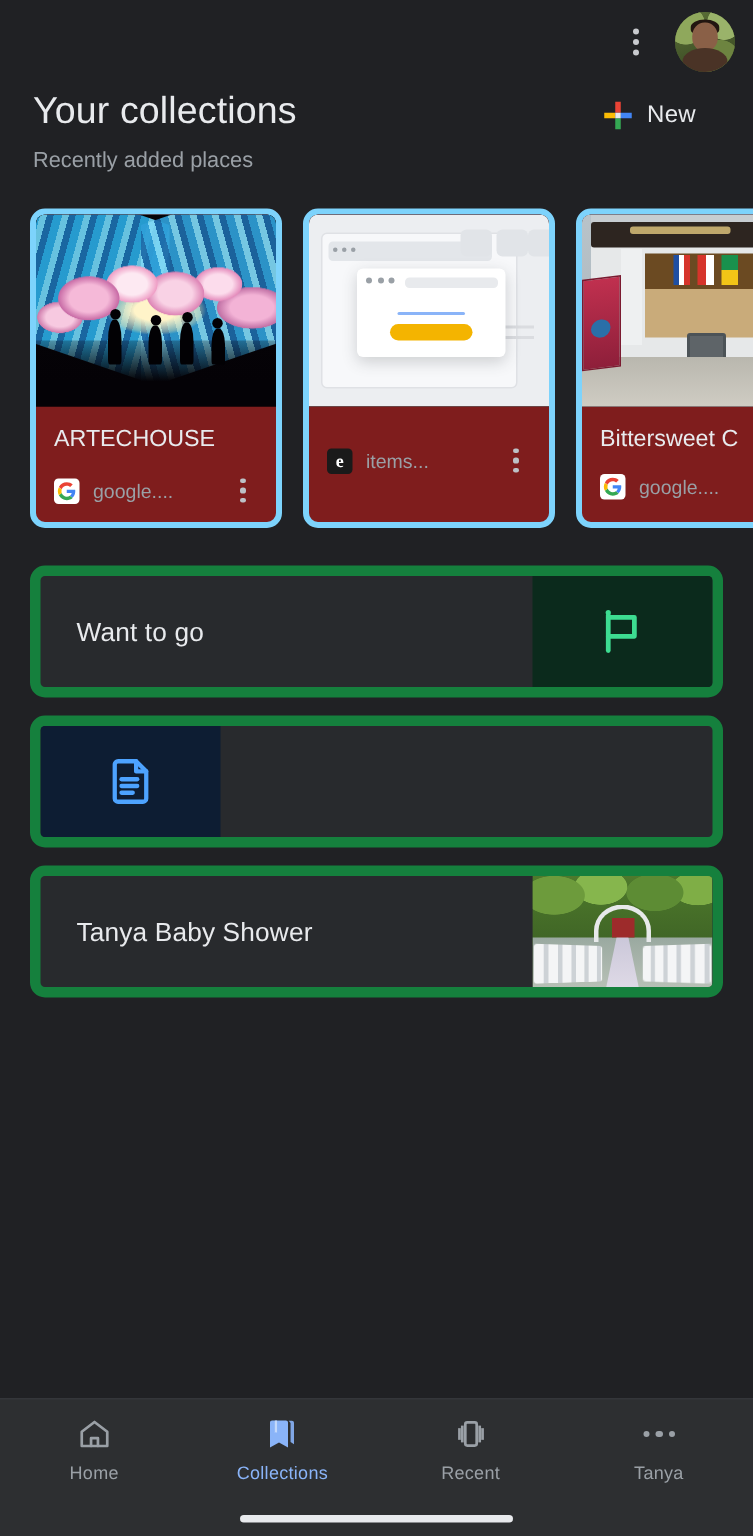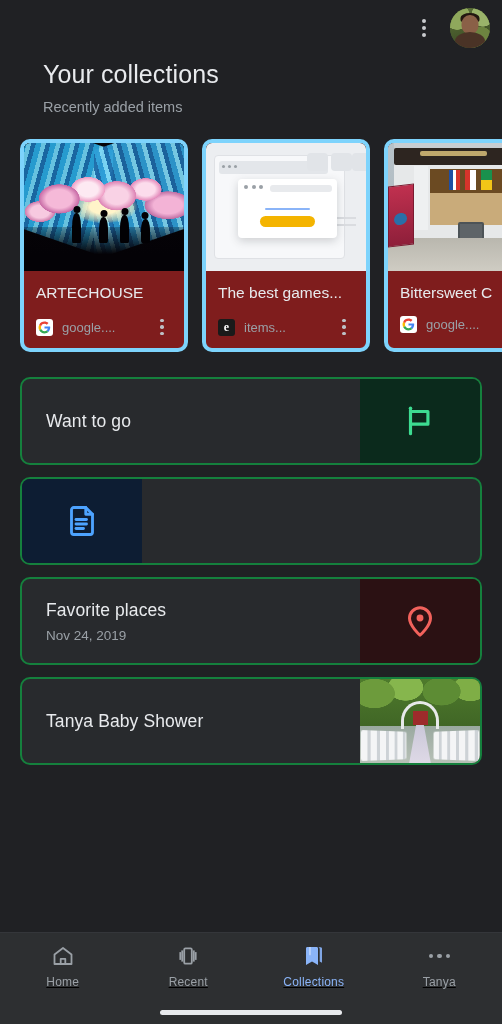--- a/index.html
+++ b/index.html
@@ -81,21 +81,20 @@
     background: #4a3326;
   }
 
   
   .header {
     display: flex;
     align-items: flex-start;
     justify-content: space-between;
     padding: 2px 32px 0 22px;
     flex: none;
-    margin-left: 21px;
   }
   .title-block { display: flex; flex-direction: column; }
   .page-title {
     font-size: 25px;
     font-weight: 400;
     color: #e8eaed;
     letter-spacing: 0.1px;
     line-height: 32px;
   }
   .page-subtitle {
@@ -338,21 +337,21 @@
     flex-direction: column;
     gap: 12px;
     flex: none;
   }
   .list-item {
     display: flex;
     align-items: stretch;
     justify-content: space-between;
     height: 88px;
     background: #282a2d;
-    border: 2px solid #15803d;
+    border: 7px solid #15803d;
     border-radius: 10px;
     overflow: hidden;
     cursor: pointer;
   }
   .li-text {
     display: flex;
     flex-direction: column;
     justify-content: center;
     padding-left: 24px;
     flex: 1;
@@ -438,21 +437,20 @@
     padding-top: 11px;
     flex: none;
   }
   .nav-item {
     flex: 1;
     display: flex;
     flex-direction: column;
     align-items: center;
     gap: 7px;
     cursor: pointer;
-    text-decoration: underline;
   }
   .nav-icon { height: 24px; display: flex; align-items: center; justify-content: center; }
   .nav-label { font-size: 12px; color: #9aa0a6; letter-spacing: .2px; }
   .nav-item.active .nav-label { color: #8ab4f8; }
   .dots-h { display: flex; gap: 4px; align-items: center; }
   .dots-h i { width: 4.5px; height: 4.5px; border-radius: 50%; background: #9aa0a6; }
 
   .home-indicator {
     position: absolute;
     left: 50%; bottom: 9px;
@@ -479,21 +477,31 @@
       <span class="av-bg"></span>
       <span class="av-hair"></span>
       <span class="av-head"></span>
       <span class="av-body"></span>
     </div>
   </div>
 
   <div class="header">
     <div class="title-block">
       <div class="page-title">Your collections</div>
-      <div class="page-subtitle">Recently added items</div>
+      <div class="page-subtitle">Recently added places</div>
+    </div>
+    <div class="new-btn">
+      <svg class="gplus" viewBox="0 0 24 24">
+        <rect x="10" y="2" width="4" height="8" fill="#ea4335"></rect>
+        <rect x="10" y="14" width="4" height="8" fill="#34a853"></rect>
+        <rect x="2" y="10" width="8" height="4" fill="#fbbc05"></rect>
+        <rect x="14" y="10" width="8" height="4" fill="#4285f4"></rect>
+        <rect x="10" y="10" width="4" height="4" fill="#e8eaed"></rect>
+      </svg>
+      <span class="label">New</span>
     </div>
   </div>
 
   <div class="cards-row">
 
     <div class="card">
       <div class="card-thumb">
         <div class="art-immersive">
           <span class="beam-l"></span>
           <span class="beam-r"></span>
@@ -546,21 +554,20 @@
               <i></i>
               <i></i>
               <i></i>
             </span>
           <span class="front-bar"></span>
           <span class="blue-line"></span>
           <span class="yellow-btn"></span>
         </div>
       </div>
       <div class="card-body">
-        <div class="card-title">The best games...</div>
         <div class="card-meta">
           <span class="favicon engadget">
             <span class="e">e</span>
           </span>
           <span class="card-source">items...</span>
           <span class="card-kebab">
               <i></i>
               <i></i>
               <i></i>
             </span>
@@ -627,32 +634,20 @@
         <svg width="36" height="36" viewBox="0 0 24 24" fill="none" stroke="#4da3ff" stroke-width="1.9" stroke-linecap="round" stroke-linejoin="round">
           <path d="M14.5 3H6.5A1.5 1.5 0 0 0 5 4.5v15A1.5 1.5 0 0 0 6.5 21h11a1.5 1.5 0 0 0 1.5-1.5V7.5z"></path>
           <path d="M14.5 3v4.5H19"></path>
           <path d="M8 11h7"></path>
             <path d="M8 14h7"></path>
             <path d="M8 17h5"></path>
         </svg>
       </div>
     </div>
 
-    <div class="list-item">
-      <div class="li-text">
-        <div class="li-title">Favorite places</div>
-        <div class="li-date">Nov 24, 2019</div>
-      </div>
-      <div class="li-tile" style="background:#2b1113">
-        <svg width="36" height="36" viewBox="0 0 24 24" fill="none" stroke="#f2625c" stroke-width="2" stroke-linecap="round" stroke-linejoin="round">
-          <path d="M12 21.5s7-6.2 7-11.3A7 7 0 0 0 5 10.2c0 5.1 7 11.3 7 11.3z"></path>
-          <circle cx="12" cy="10" r="2.3" fill="#f2625c" stroke="none"></circle>
-        </svg>
-      </div>
-    </div>
 
     <div class="list-item">
       <div class="li-text">
         <div class="li-title">Tanya Baby Shower</div>
       </div>
       <div class="li-tile">
         <div class="art-wedding">
           <span class="trees"></span>
           <span class="lawn"></span>
           <span class="aisle"></span>
@@ -671,46 +666,46 @@
   <div class="bottomnav">
 
     <div class="nav-item">
       <span class="nav-icon">
         <svg width="24" height="24" viewBox="0 0 24 24" fill="none" stroke="#9aa0a6" stroke-width="1.8" stroke-linecap="round" stroke-linejoin="round">
           <path d="M3.5 10.5 12 4l8.5 6.5V20H3.5z"></path>
           <path d="M9.7 20v-5.2h4.6V20"></path>
         </svg>
       </span>
       <span class="nav-label">Home</span>
+    </div>
+
+    <div class="nav-item active">
+      <span class="nav-icon">
+        <svg width="24" height="24" viewBox="0 0 24 24">
+          <path d="M16.5 3.2h2.1c.8 0 1.4.6 1.4 1.4v14.2l-2.3-1.4V4.6z" fill="#8ab4f8" opacity=".9"></path>
+          <path d="M5.4 3h9.2c.8 0 1.4.6 1.4 1.4V21l-6-3.4L4 21V4.4C4 3.6 4.6 3 5.4 3z" fill="#8ab4f8"></path>
+          <path d="M7.2 3h1.5v8.4l-.75-.7-.75.7z" fill="#c3d9fb"></path>
+        </svg>
+      </span>
+      <span class="nav-label">Collections</span>
     </div>
 
     <div class="nav-item">
       <span class="nav-icon">
         <svg width="24" height="24" viewBox="0 0 24 24" fill="none" stroke="#9aa0a6" stroke-width="1.8" stroke-linejoin="round">
           <rect x="8.2" y="4.3" width="7.6" height="15.4" rx="1.3"></rect>
           <path d="M6.2 6.4v11.2"></path>
           <path d="M17.8 6.4v11.2"></path>
           <path d="M4.3 8.1v7.8"></path>
           <path d="M19.7 8.1v7.8"></path>
         </svg>
       </span>
       <span class="nav-label">Recent</span>
     </div>
 
-    <div class="nav-item active">
-      <span class="nav-icon">
-        <svg width="24" height="24" viewBox="0 0 24 24">
-          <path d="M16.5 3.2h2.1c.8 0 1.4.6 1.4 1.4v14.2l-2.3-1.4V4.6z" fill="#8ab4f8" opacity=".9"></path>
-          <path d="M5.4 3h9.2c.8 0 1.4.6 1.4 1.4V21l-6-3.4L4 21V4.4C4 3.6 4.6 3 5.4 3z" fill="#8ab4f8"></path>
-          <path d="M7.2 3h1.5v8.4l-.75-.7-.75.7z" fill="#c3d9fb"></path>
-        </svg>
-      </span>
-      <span class="nav-label">Collections</span>
-    </div>
-
     <div class="nav-item">
       <span class="nav-icon">
         <span class="dots-h">
             <i></i>
             <i></i>
             <i></i>
           </span>
       </span>
       <span class="nav-label">Tanya</span>
     </div>

